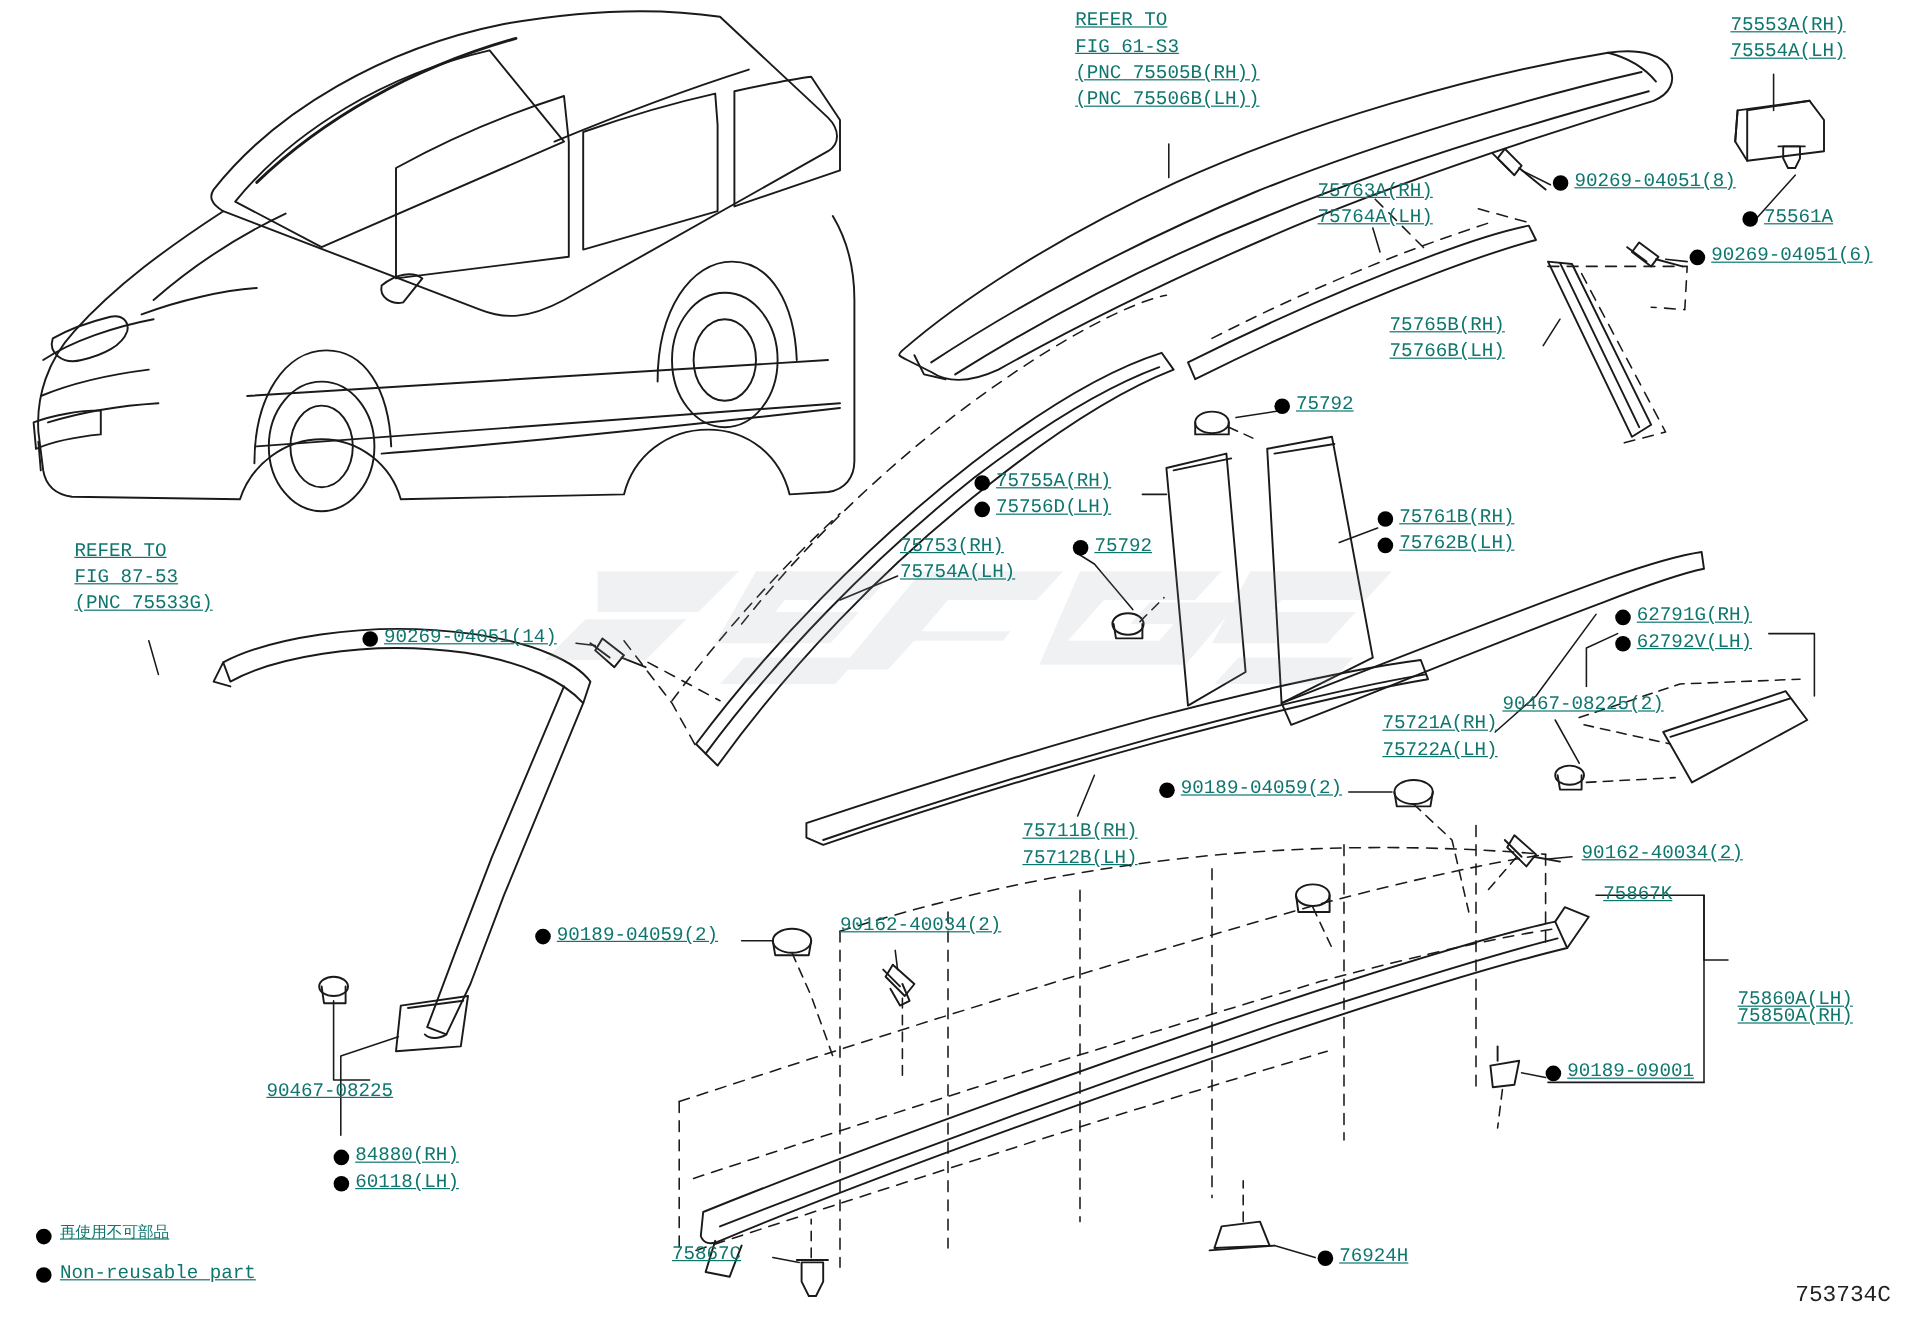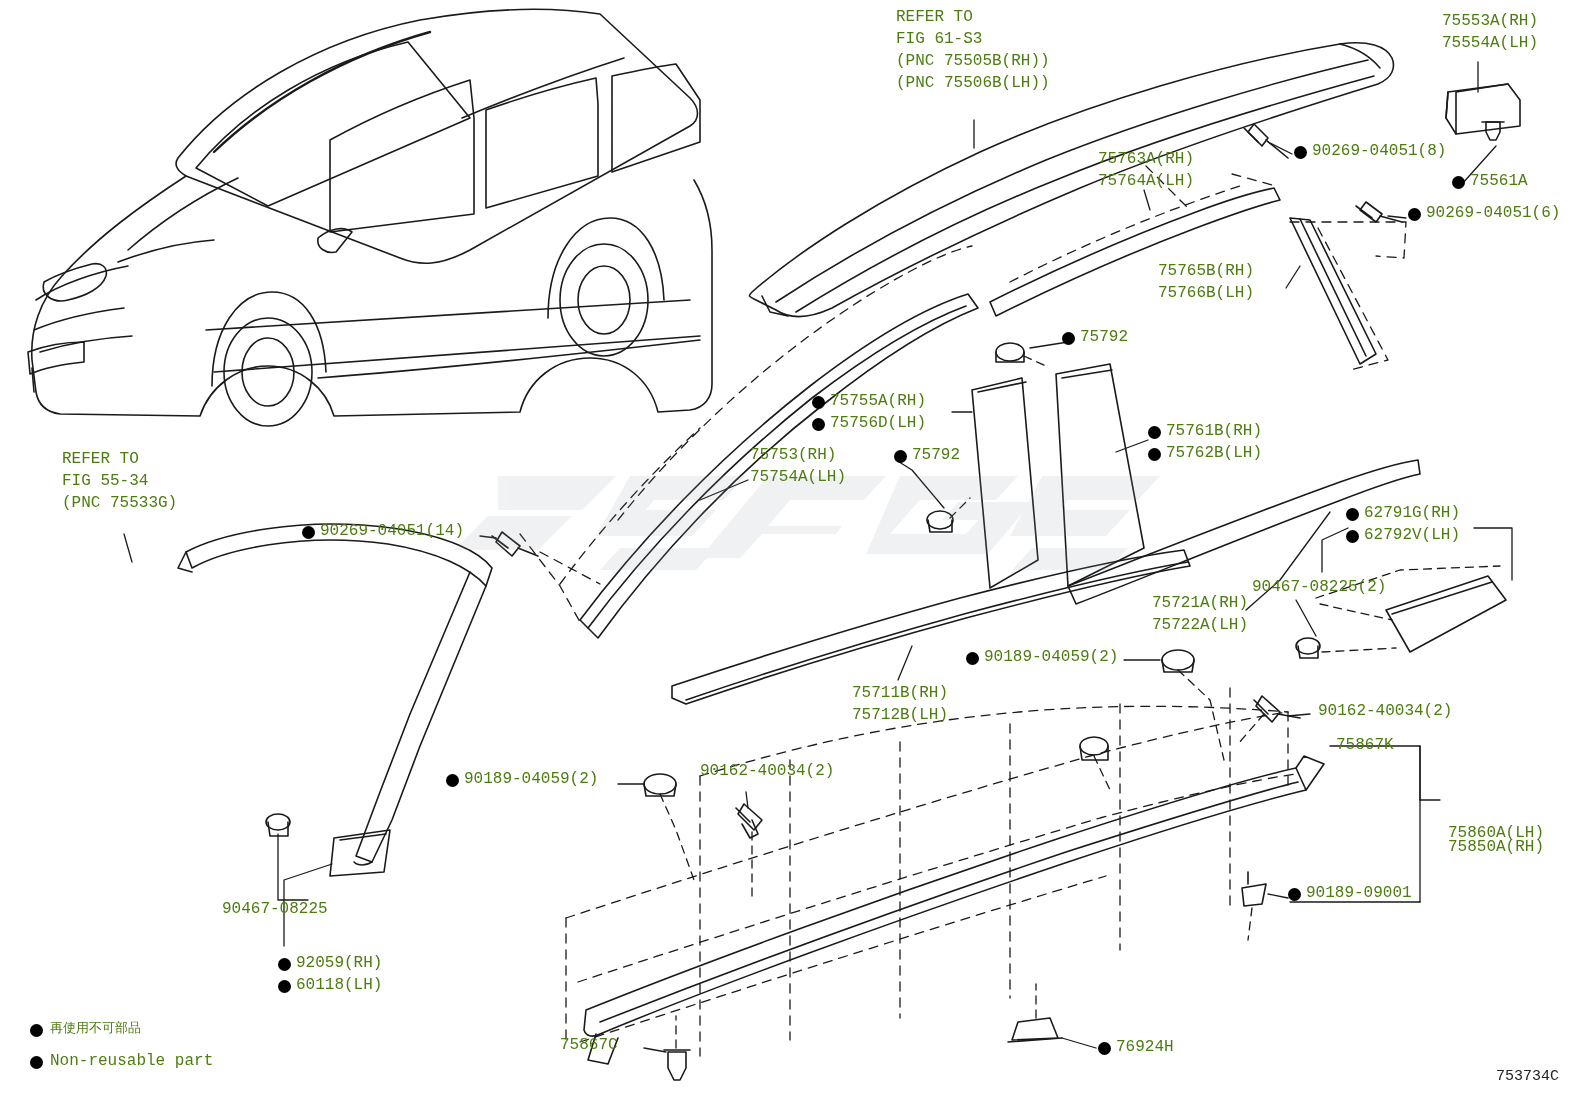--- a/index.html
+++ b/index.html
@@ -12,31 +12,32 @@
     position:relative;
   }
   #stage{position:absolute;left:0;top:0;width:1592px;height:1099px;}
   .lbl{
     position:absolute;
     font-family:"Liberation Mono", monospace;
     font-size:16px;
     line-height:19px;
     white-space:pre;
     letter-spacing:0px;
-    color:#4d7c0f;
+    color:#0f766e;
+    text-decoration:underline;
   }
   .dot{
     position:absolute;
     width:13px;height:13px;
     background:#000;
     border-radius:50%;
   }
   .code{
     position:absolute;
-    font-size:15px;
+    font-size:19px;
     color:#222;
   }
   svg{position:absolute;left:0;top:0;}
   .jp{font-family:"DejaVu Sans", sans-serif;font-size:13px;}
 </style>
 </head>
 <body>
 
 <div id="stage">
 
@@ -418,21 +419,21 @@
   <div class="dot" style="left:894px;top:450px;"></div>
   <div class="lbl" style="left:912px;top:446px;"><span>75792</span></div>
 
   <div class="lbl" style="left:750px;top:446px;"><span>75753(RH)</span></div>
   <div class="lbl" style="left:750px;top:468px;"><span>75754A(LH)</span></div>
 
   <div class="dot" style="left:302px;top:526px;"></div>
   <div class="lbl" style="left:320px;top:522px;"><span>90269-04051(14)</span></div>
 
   <div class="lbl" style="left:62px;top:450px;"><span>REFER TO</span></div>
-  <div class="lbl" style="left:62px;top:472px;"><span>FIG 55-34</span></div>
+  <div class="lbl" style="left:62px;top:472px;"><span>FIG 87-53</span></div>
   <div class="lbl" style="left:62px;top:494px;"><span>(PNC 75533G)</span></div>
 
   <div class="dot" style="left:1346px;top:508px;"></div>
   <div class="lbl" style="left:1364px;top:504px;"><span>62791G(RH)</span></div>
   <div class="dot" style="left:1346px;top:530px;"></div>
   <div class="lbl" style="left:1364px;top:526px;"><span>62792V(LH)</span></div>
 
   <div class="lbl" style="left:1252px;top:578px;"><span>90467-08225(2)</span></div>
 
   <div class="lbl" style="left:1152px;top:594px;"><span>75721A(RH)</span></div>
@@ -455,21 +456,21 @@
   <div class="lbl" style="left:1306px;top:884px;"><span>90189-09001</span></div>
 
   <div class="dot" style="left:446px;top:774px;"></div>
   <div class="lbl" style="left:464px;top:770px;"><span>90189-04059(2)</span></div>
 
   <div class="lbl" style="left:700px;top:762px;"><span>90162-40034(2)</span></div>
 
   <div class="lbl" style="left:222px;top:900px;"><span>90467-08225</span></div>
 
   <div class="dot" style="left:278px;top:958px;"></div>
-  <div class="lbl" style="left:296px;top:954px;"><span>92059(RH)</span></div>
+  <div class="lbl" style="left:296px;top:954px;"><span>84880(RH)</span></div>
   <div class="dot" style="left:278px;top:980px;"></div>
   <div class="lbl" style="left:296px;top:976px;"><span>60118(LH)</span></div>
 
   <div class="lbl" style="left:560px;top:1036px;"><span>75867C</span></div>
 
   <div class="dot" style="left:1098px;top:1042px;"></div>
   <div class="lbl" style="left:1116px;top:1038px;"><span>76924H</span></div>
 
   <div class="dot" style="left:30px;top:1024px;"></div>
   <div class="lbl jp" style="left:50px;top:1018px;"><span>再使用不可部品</span></div>

